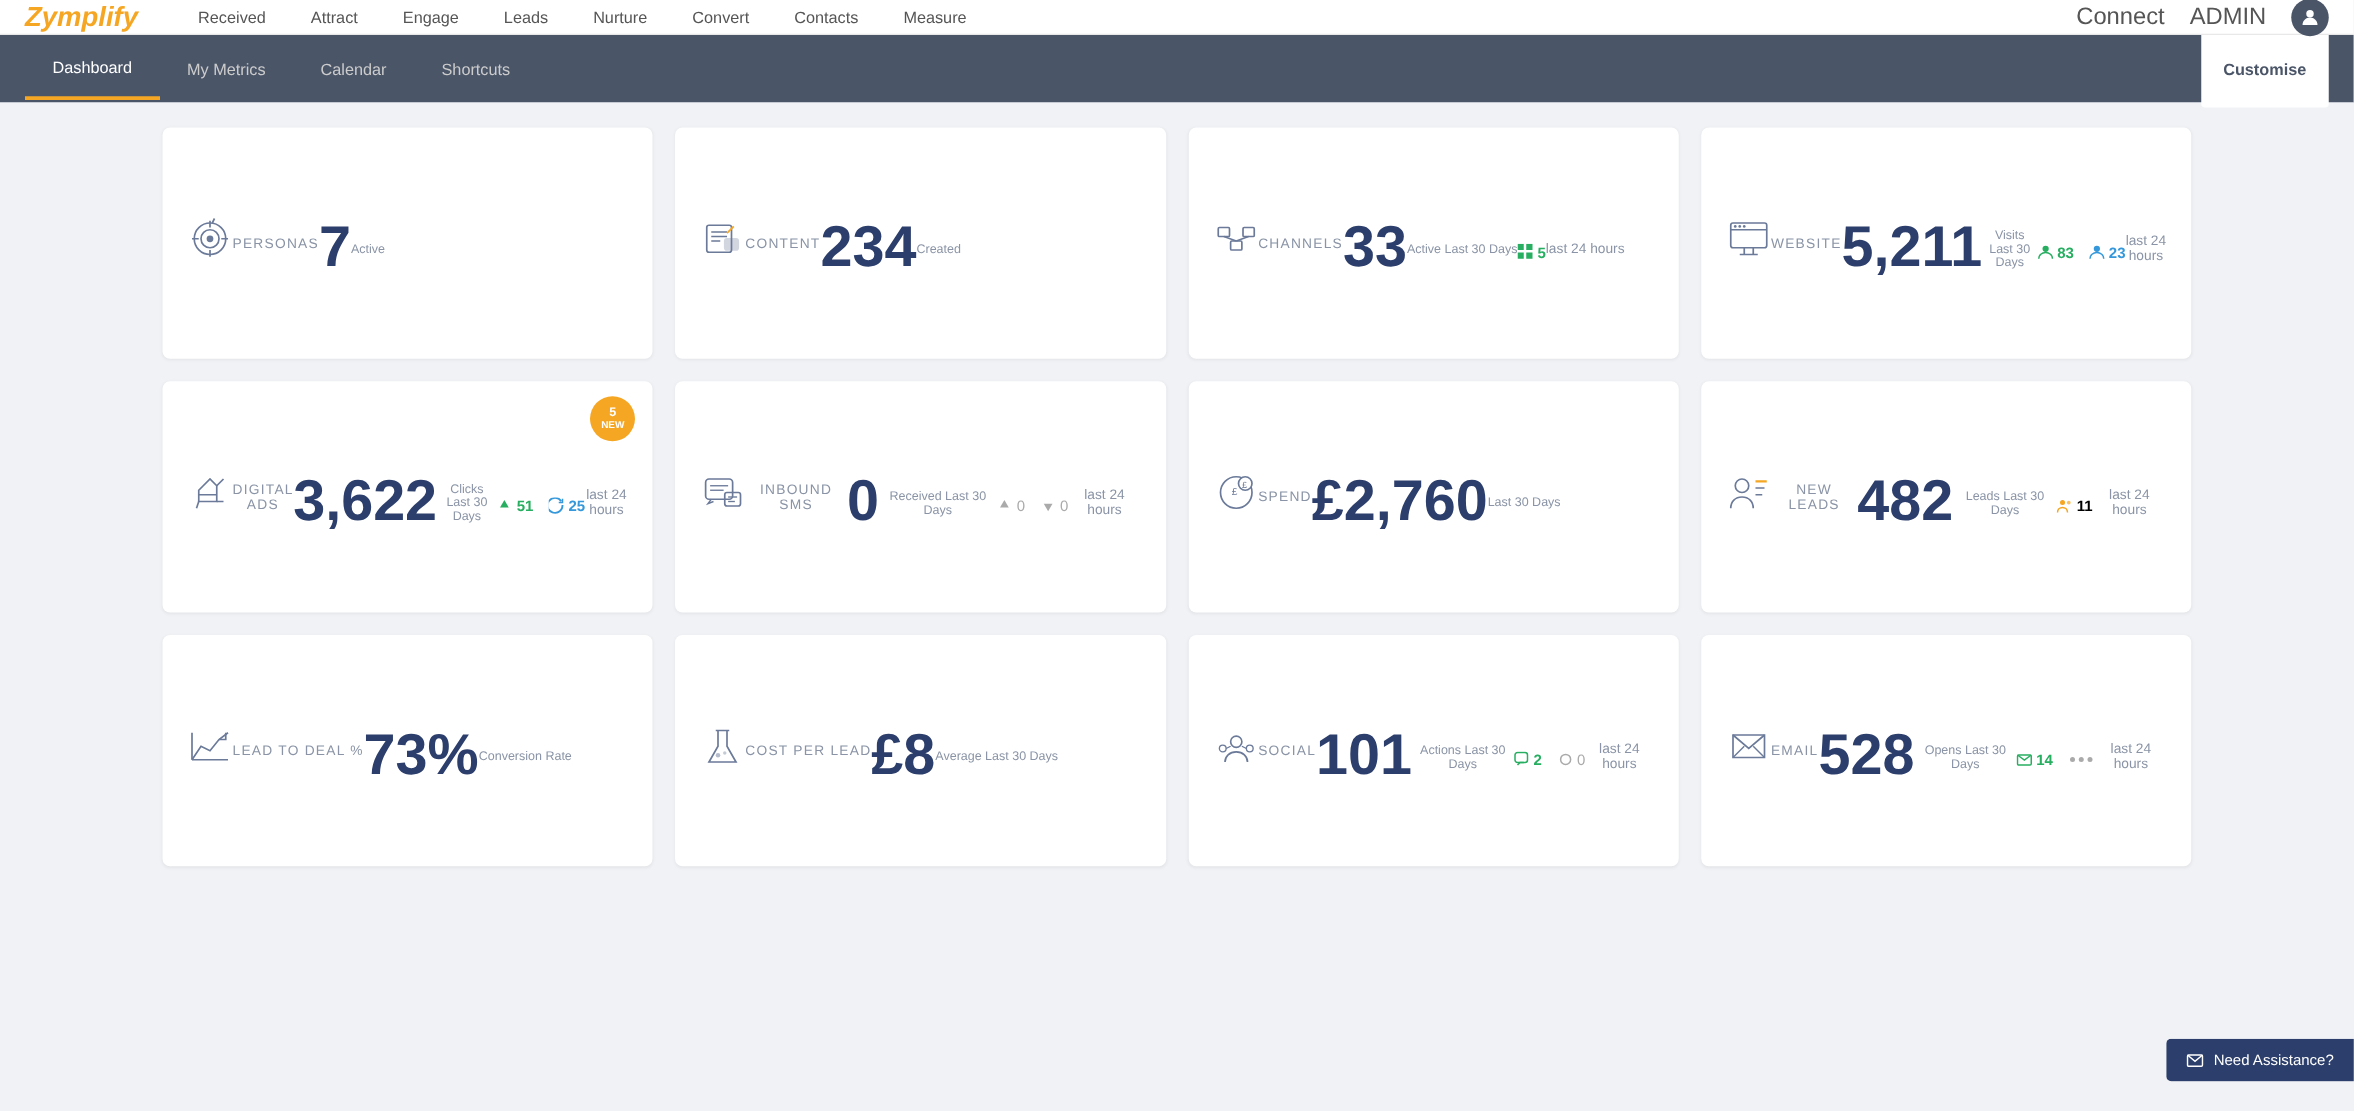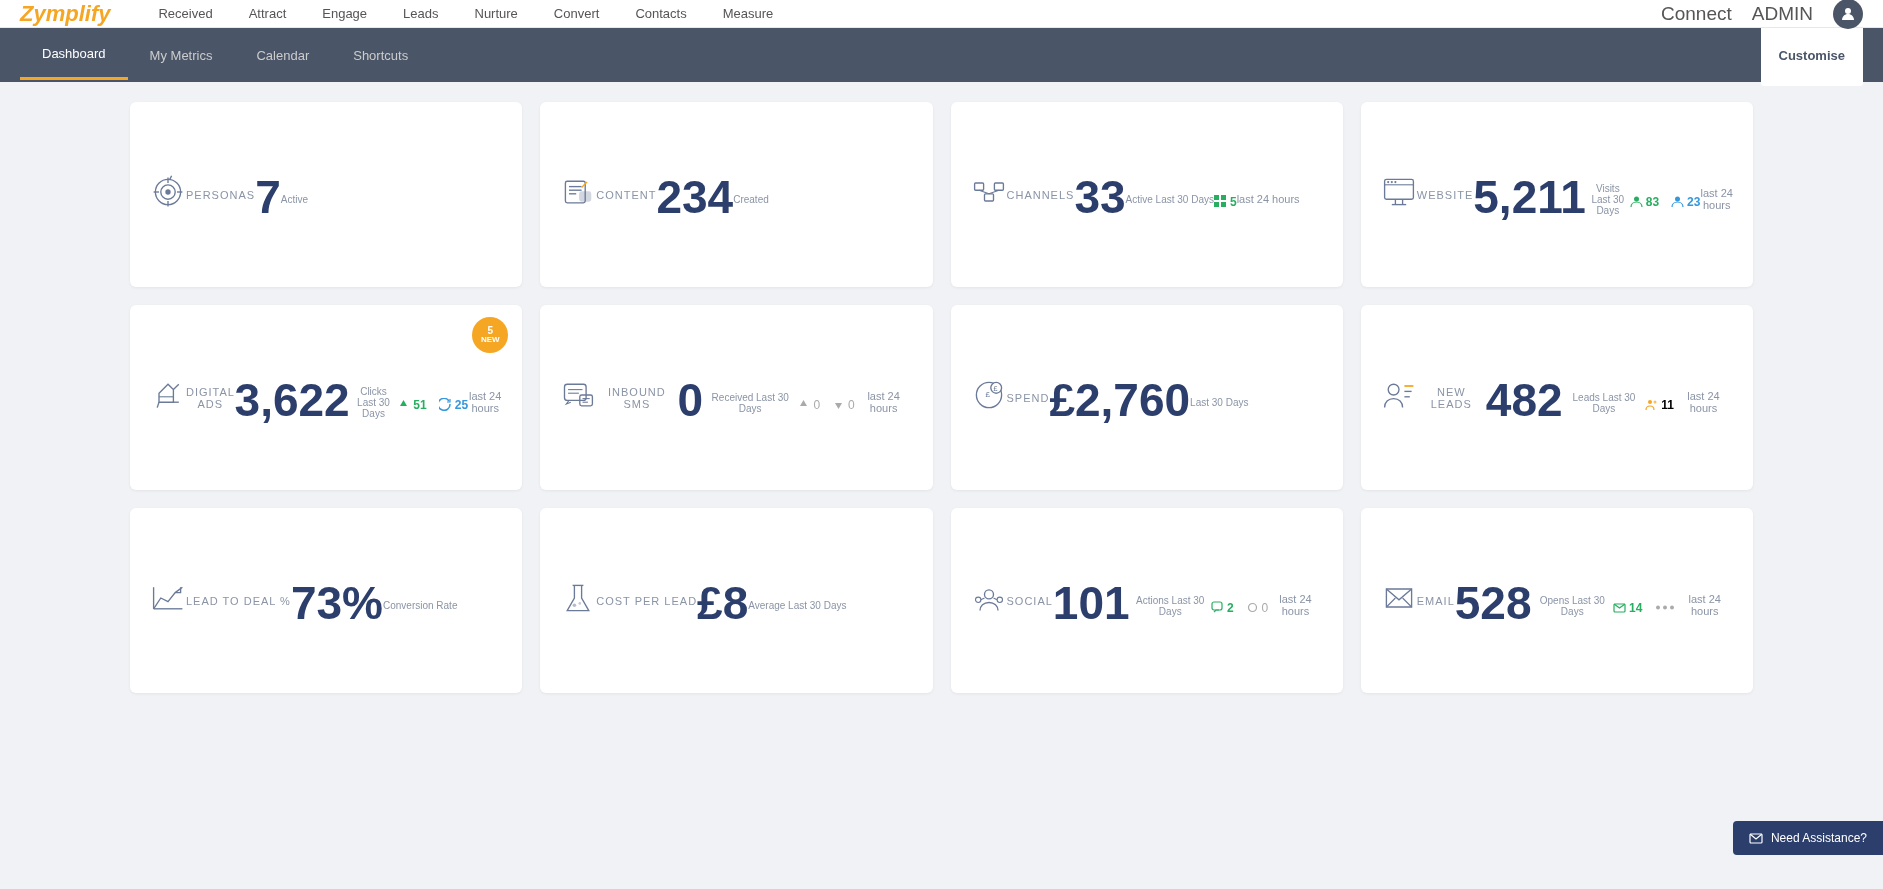--- a/index.html
+++ b/index.html
@@ -175,21 +175,21 @@
       align-items: center;
       justify-content: center;
       font-size: 10px;
       font-weight: bold;
       line-height: 1.1;
     }
 
     
     .assistance-btn {
       position: fixed;
-      bottom: 34px;
+      bottom: 24px;
       right: 0;
       background: #2c3e6b;
       color: #fff;
       padding: 10px 16px;
       font-size: 12px;
       cursor: pointer;
       display: flex;
       align-items: center;
       gap: 8px;
       border-radius: 4px 0 0 4px;

